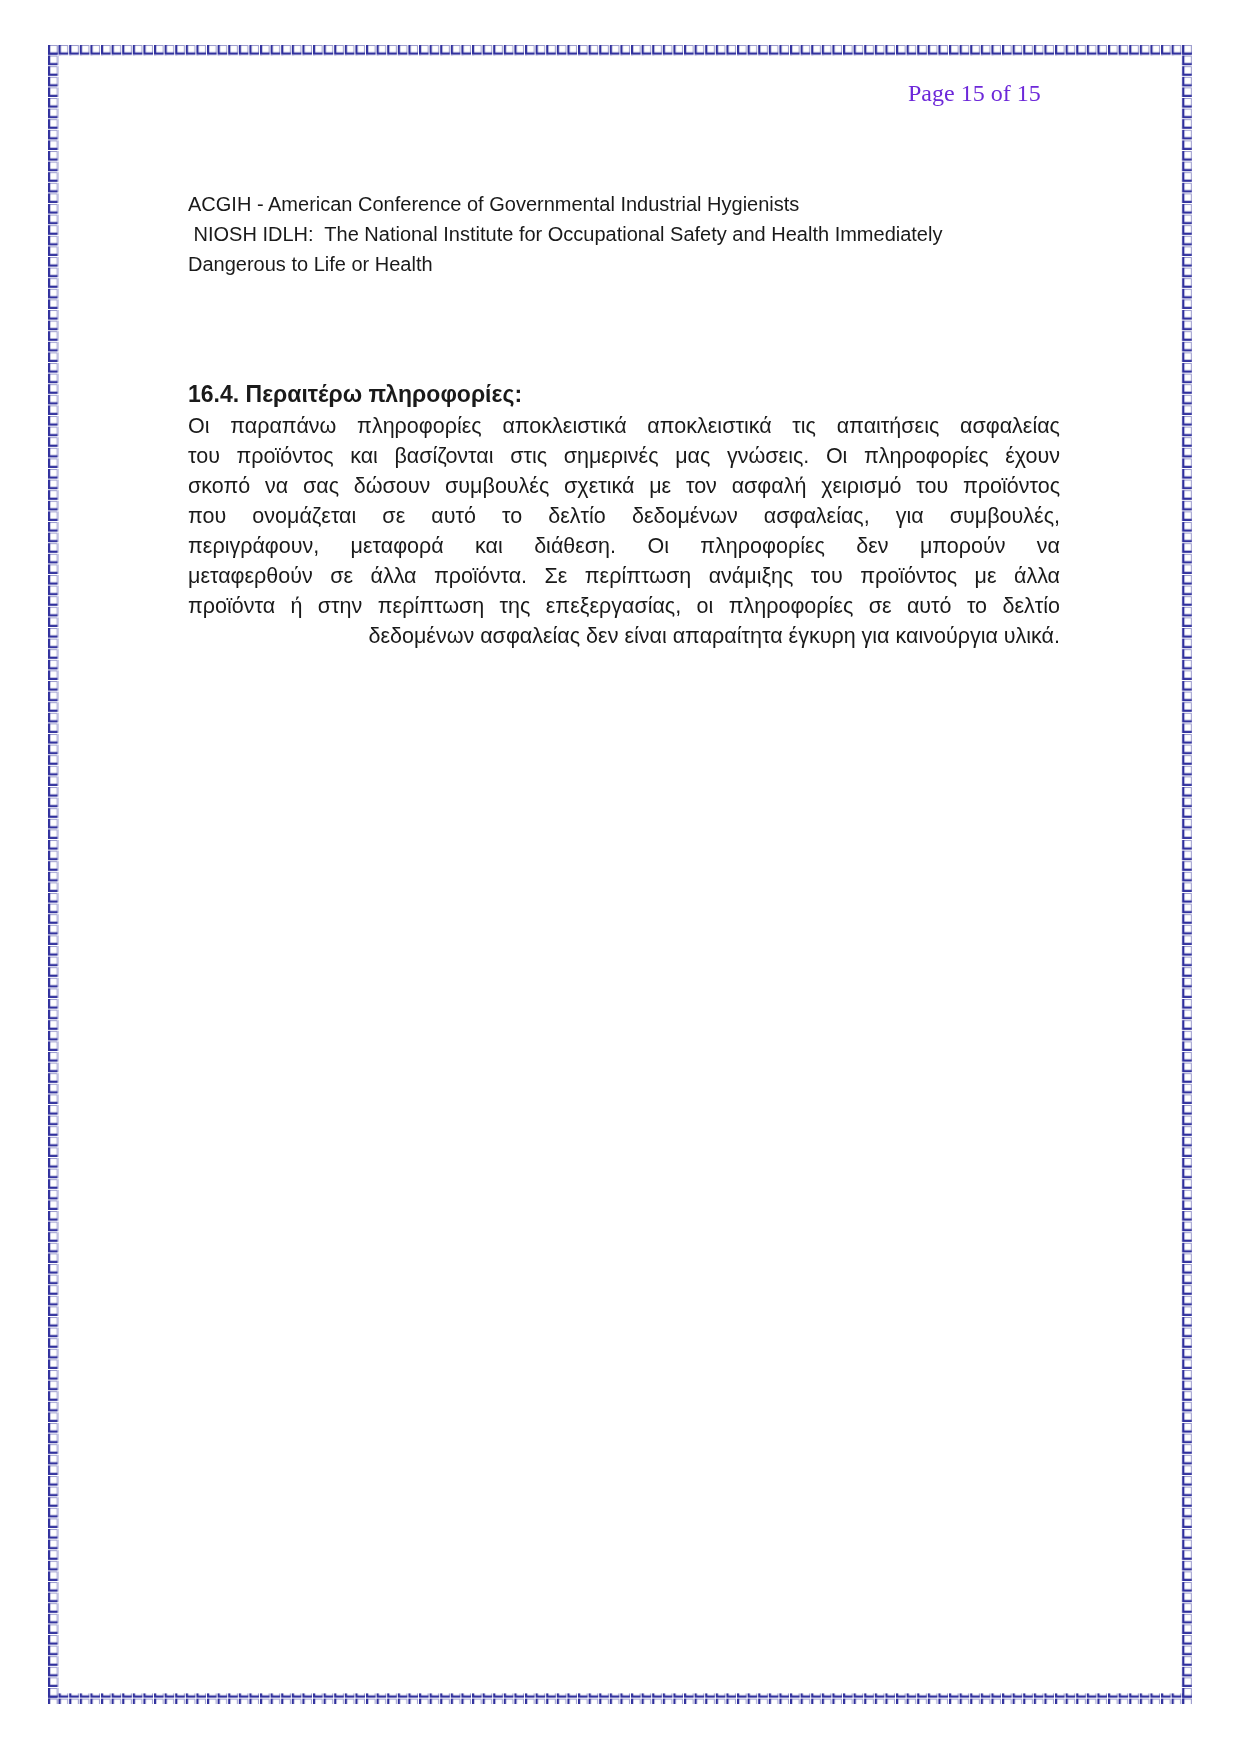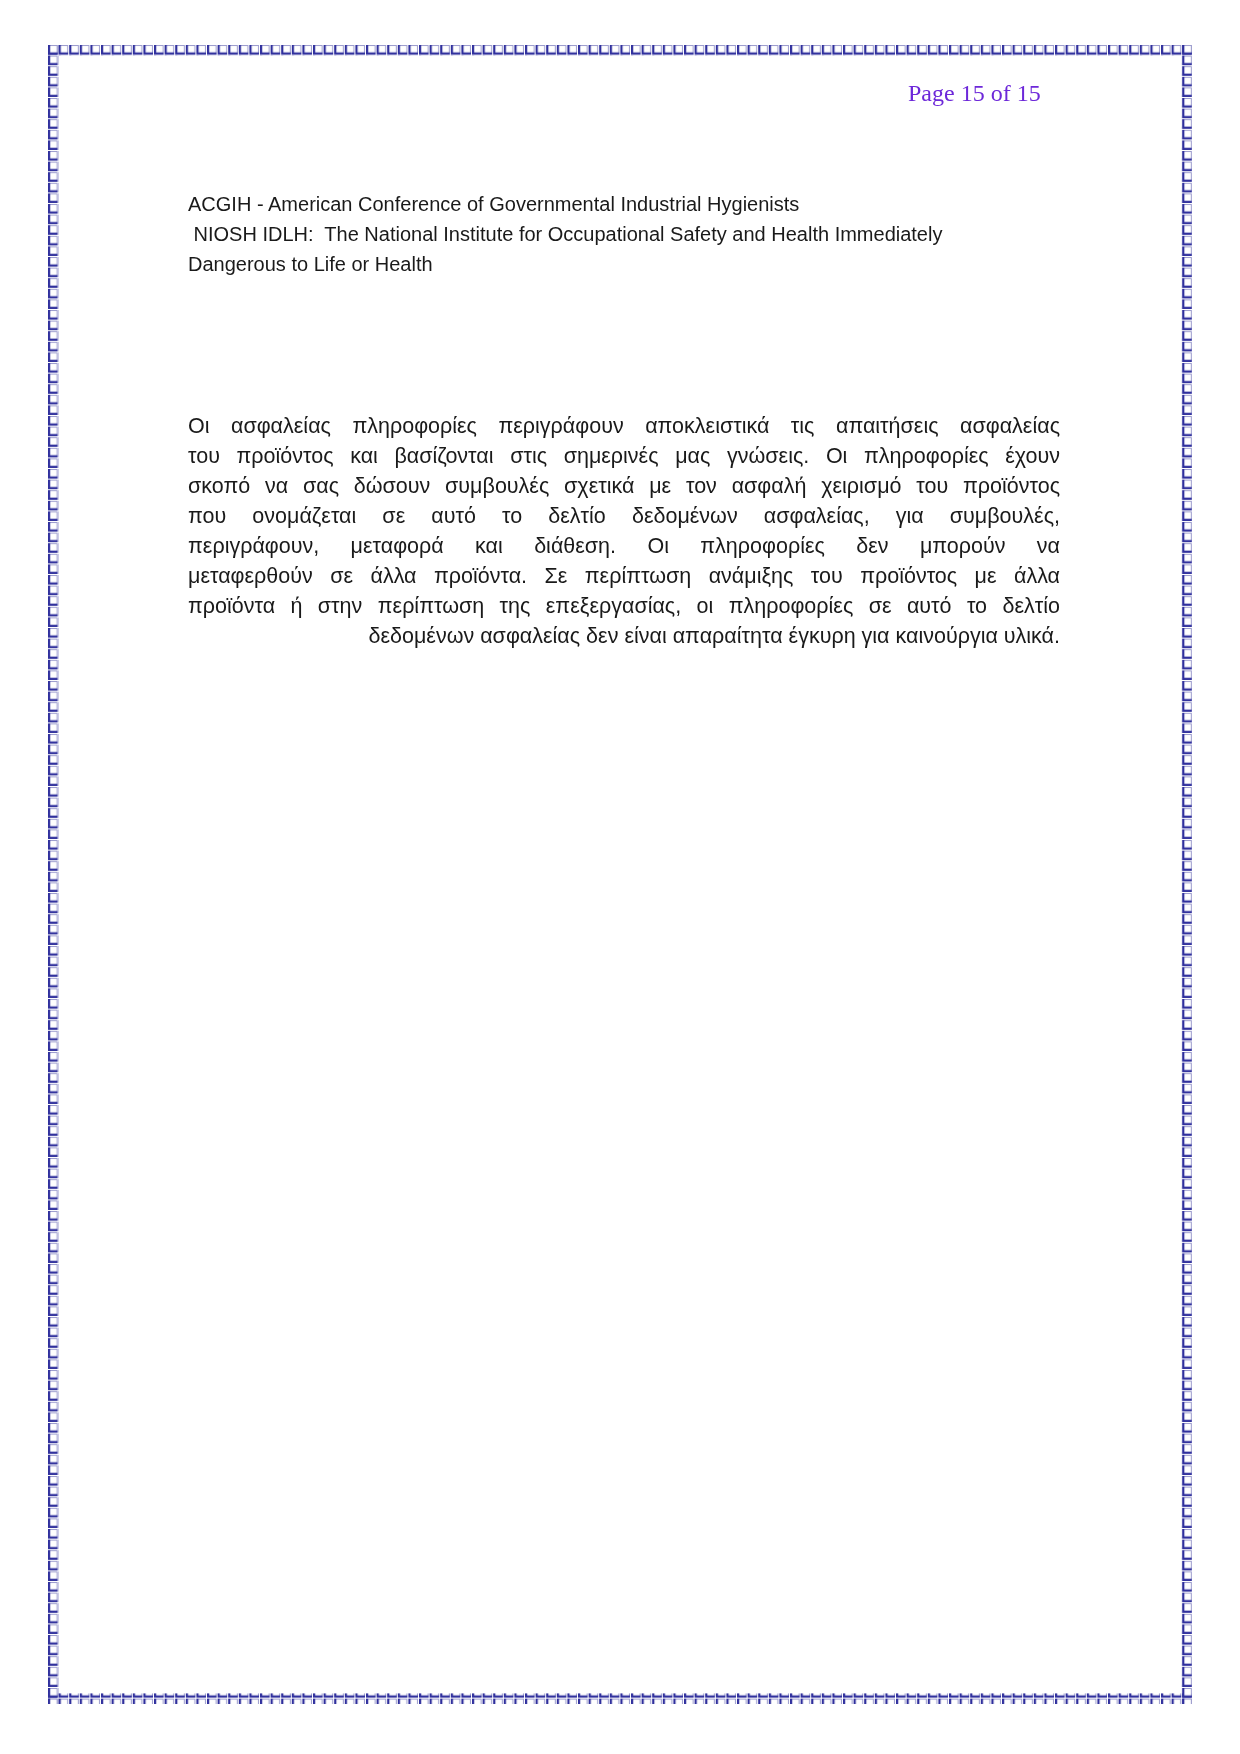--- a/index.html
+++ b/index.html
@@ -93,23 +93,24 @@
   </svg>
 
   <div class="page-number">Page 15 of 15</div>
 
   <div class="abbr-block">
     <div class="abbr-line">ACGIH - American Conference of Governmental Industrial Hygienists</div>
     <div class="abbr-line"> NIOSH IDLH:  The National Institute for Occupational Safety and Health Immediately</div>
     <div class="abbr-line">Dangerous to Life or Health</div>
   </div>
 
+  <div class="section-heading">16.4. Περαιτέρω πληροφορίες:</div>
 
   <div class="paragraph">
-    <div class="jline">Οι ασφαλείας πληροφορίες περιγράφουν αποκλειστικά τις απαιτήσεις ασφαλείας</div>
+    <div class="jline">Οι παραπάνω πληροφορίες αποκλειστικά αποκλειστικά τις απαιτήσεις ασφαλείας</div>
     <div class="jline">του προϊόντος και βασίζονται στις σημερινές μας γνώσεις. Οι πληροφορίες έχουν</div>
     <div class="jline">σκοπό να σας δώσουν συμβουλές σχετικά με τον ασφαλή χειρισμό του προϊόντος</div>
     <div class="jline">που ονομάζεται σε αυτό το δελτίο δεδομένων ασφαλείας, για συμβουλές,</div>
     <div class="jline">περιγράφουν, μεταφορά και διάθεση. Οι πληροφορίες δεν μπορούν να</div>
     <div class="jline">μεταφερθούν σε άλλα προϊόντα. Σε περίπτωση ανάμιξης του προϊόντος με άλλα</div>
     <div class="jline">προϊόντα ή στην περίπτωση της επεξεργασίας, οι πληροφορίες σε αυτό το δελτίο</div>
     <div class="jline-last">δεδομένων ασφαλείας δεν είναι απαραίτητα έγκυρη για καινούργια υλικά.</div>
   </div>
 
 </div>

